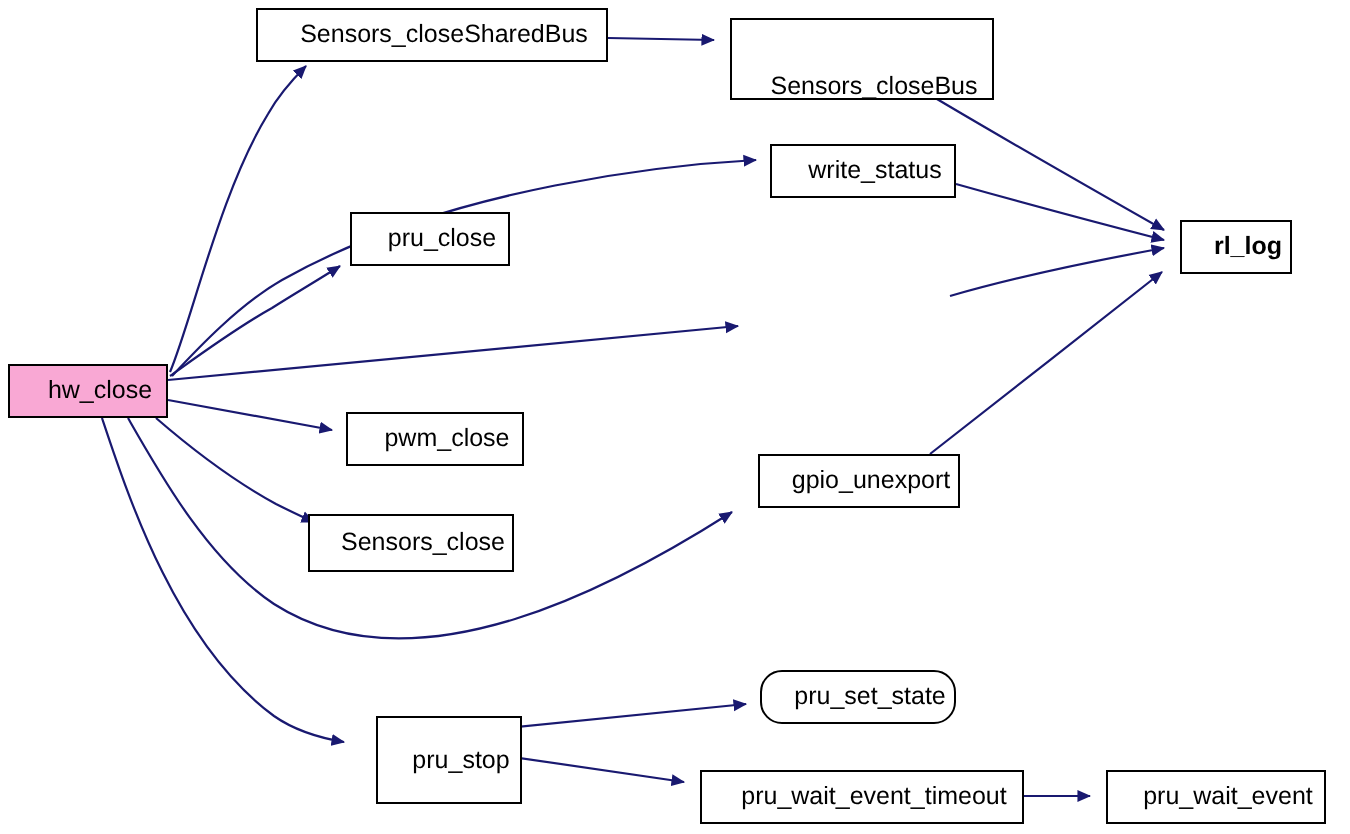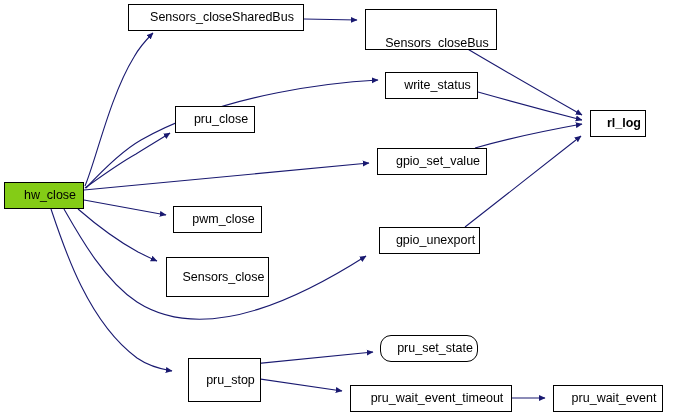--- a/index.html
+++ b/index.html
@@ -33,21 +33,21 @@
     line-height: 1;
     display: flex;
     align-items: center;
     justify-content: center;
     white-space: nowrap;
     letter-spacing: 0px;
     z-index: 3;
     padding-left: 12px;
   }
   .node.highlight {
-    background: #84cc16;
+    background: #f9a8d4;
   }
   .node-label {
     display: block;
     padding: 0 2px;
   }
 </style>
 </head>
 <body>
 
 <div id="canvas">
@@ -85,30 +85,27 @@
     </div>
     <div class="node" style="left: 385px; top: 72px; width: 93px; height: 27px;">
       <span class="node-label">write_status</span>
     </div>
     <div class="node" style="left: 590px; top: 110px; width: 56px; height: 27px; font-weight: bold;">
       <span class="node-label">rl_log</span>
     </div>
     <div class="node" style="left: 175px; top: 106px; width: 80px; height: 27px;">
       <span class="node-label">pru_close</span>
     </div>
-    <div class="node" style="left: 377px; top: 148px; width: 110px; height: 27px;">
-      <span class="node-label">gpio_set_value</span>
-    </div>
     <div class="node" style="left: 173px; top: 206px; width: 89px; height: 27px;">
       <span class="node-label">pwm_close</span>
     </div>
     <div class="node" style="left: 379px; top: 227px; width: 101px; height: 27px;">
       <span class="node-label">gpio_unexport</span>
     </div>
-    <div class="node" style="left: 166px; top: 257px; width: 103px; height: 40px; text-align: right;">
+    <div class="node" style="left: 154px; top: 257px; width: 103px; height: 29px; text-align: right;">
       <span class="node-label">Sensors_close</span>
     </div>
     <div class="node" style="left: 188px; top: 358px; width: 73px; height: 44px;">
       <span class="node-label">pru_stop</span>
     </div>
     <div class="node" style="left: 380px; top: 335px; width: 98px; height: 27px; border-radius: 11px;">
       <span class="node-label">pru_set_state</span>
     </div>
     <div class="node" style="left: 350px; top: 385px; width: 162px; height: 27px;">
       <span class="node-label">pru_wait_event_timeout</span>

